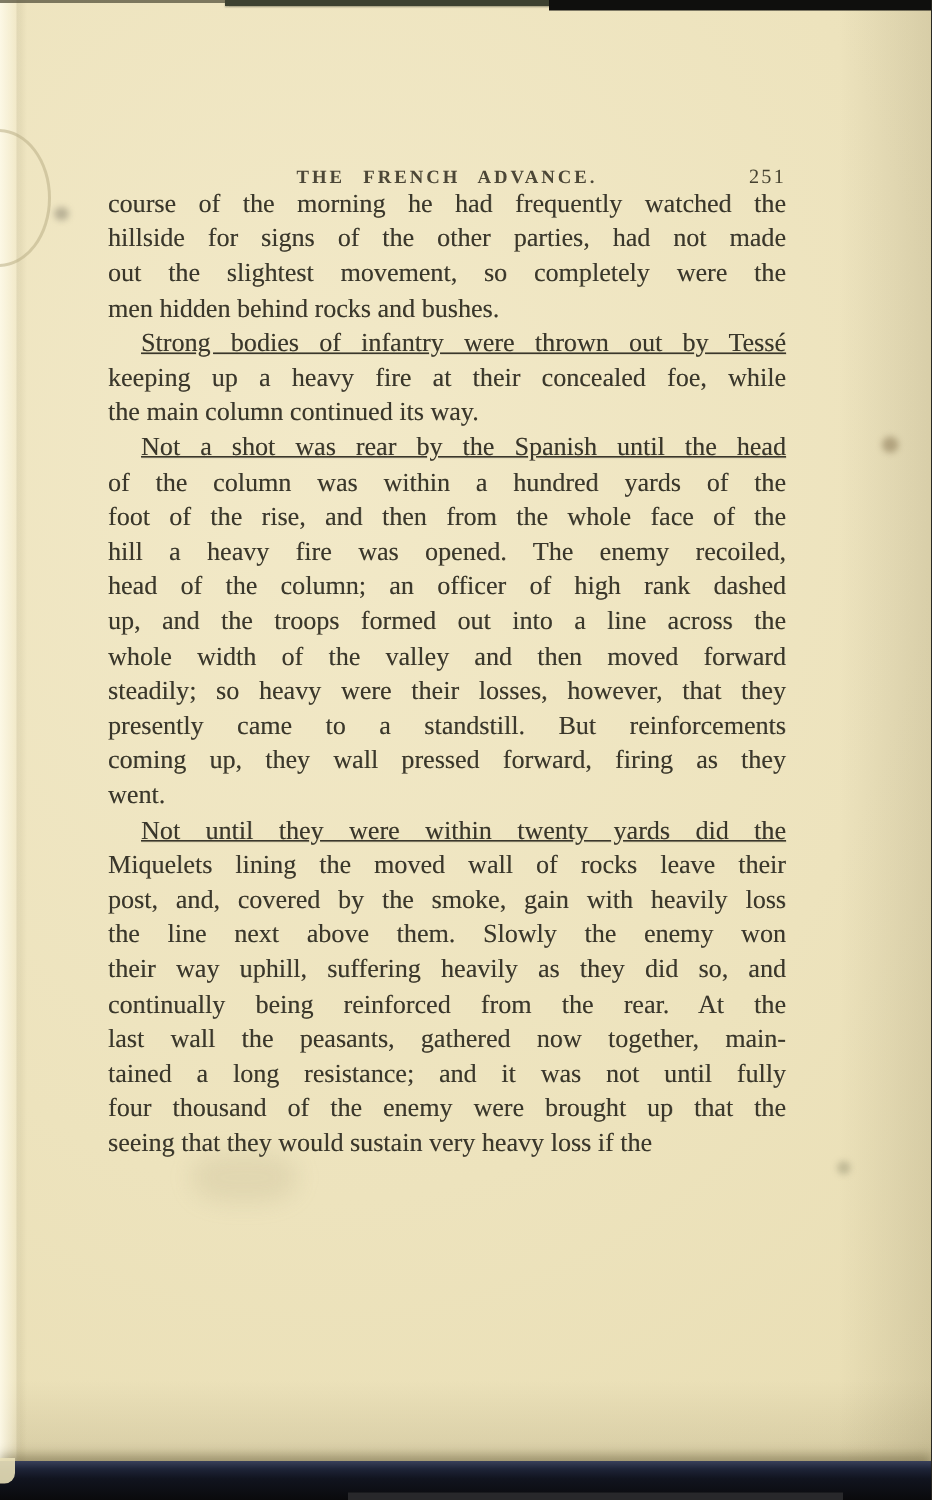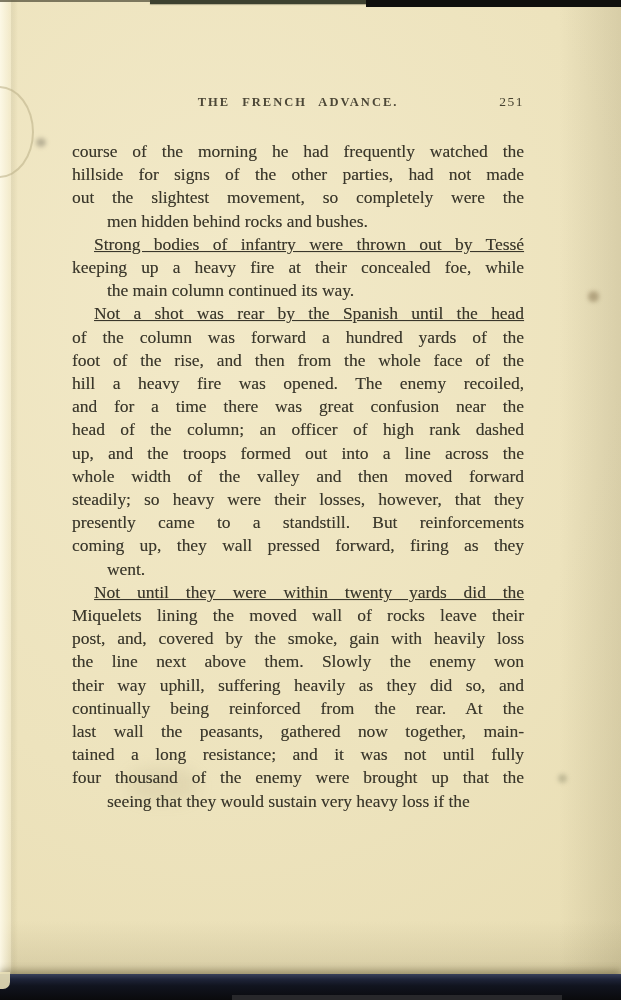--- a/index.html
+++ b/index.html
@@ -57,45 +57,45 @@
 
   
   .smudge { position: absolute; border-radius: 50%; filter: blur(2px); }
   .smudge.s1 { left: 36px;  top: 138px; width: 10px; height: 9px;  background: rgba(105,100,85,0.40); }
   .smudge.s2 { left: 588px; top: 291px; width: 11px; height: 11px; background: rgba(120,100,65,0.45); }
   .smudge.s3 { left: 558px; top: 774px; width: 9px;  height: 9px;  background: rgba(110,108,80,0.32); }
   .smudge.s4 { left: 128px; top: 768px; width: 70px; height: 34px; background: rgba(170,158,120,0.18); filter: blur(7px); border-radius: 40%; }
 
   
   .running-head {
-    position: absolute; left: 72px; top: 94px; width: 452px; height: 18px;
+    position: absolute; left: 72px; top: 110px; width: 452px; height: 18px;
     color: #4c4737;
   }
   .rh-title {
     position: absolute; left: 0; right: 0; top: 1px;
     text-align: center;
     font-size: 12.5px; letter-spacing: 2px; word-spacing: 7px;
     font-weight: bold;
   }
   .rh-num {
     position: absolute; right: 0; top: 0;
     font-size: 13.5px; letter-spacing: 1.5px;
     color: #45412f;
   }
 
   
   .body-text {
-    position: absolute; left: 72px; top: 140px; width: 452px;
+    position: absolute; left: 72px; top: 124px; width: 452px;
     font-size: 17.4px; line-height: 23.2px;
     color: #3a372b;
     text-shadow: 0.2px 0.2px 0.3px rgba(58,55,43,0.45);
   }
   .para { margin: 0; }
   .line { text-align: justify; text-align-last: justify; white-space: normal; }
-  .line.last { text-align-last: left; margin-left: 35px; }
+  .line.last { text-align-last: left; }
   .line.indent { text-indent: 22px; text-decoration: underline; }
 </style>
 </head>
 <body>
 
 <div class="stage">
 
   <div class="page">
     <div class="left-edge"></div>
     <div class="left-crease"></div>
@@ -118,24 +118,23 @@
           <div class="line">out the slightest movement, so completely were the</div>
           <div class="line last">men hidden behind rocks and bushes.</div>
         </div>
         <div class="para">
           <div class="line indent">Strong bodies of infantry were thrown out by Tessé</div>
           <div class="line">keeping up a heavy fire at their concealed foe, while</div>
           <div class="line last">the main column continued its way.</div>
         </div>
         <div class="para">
           <div class="line indent">Not a shot was rear by the Spanish until the head</div>
-          <div class="line">of the column was forward a hundred yards of the</div>
+          <div class="line">of the column was within a hundred yards of the</div>
           <div class="line">foot of the rise, and then from the whole face of the</div>
           <div class="line">hill a heavy fire was opened.  The enemy recoiled,</div>
-          <div class="line">and for a time there was great confusion near the</div>
           <div class="line">head of the column; an officer of high rank dashed</div>
           <div class="line">up, and the troops formed out into a line across the</div>
           <div class="line">whole width of the valley and then moved forward</div>
           <div class="line">steadily; so heavy were their losses, however, that they</div>
           <div class="line">presently came to a standstill.  But reinforcements</div>
           <div class="line">coming up, they wall pressed forward, firing as they</div>
           <div class="line last">went.</div>
         </div>
         <div class="para">
           <div class="line indent">Not until they were within twenty yards did the</div>

